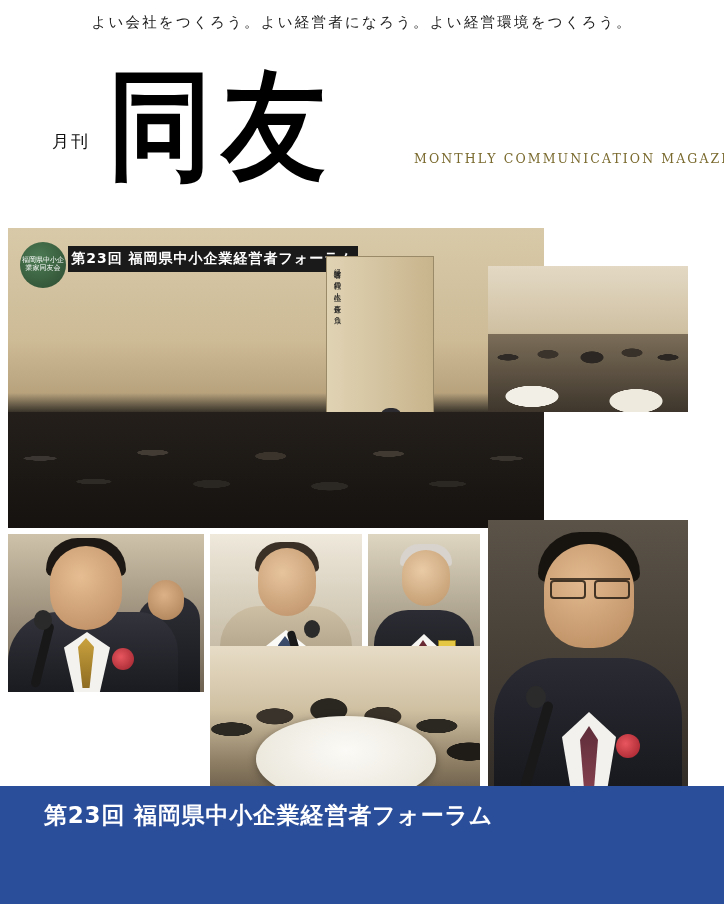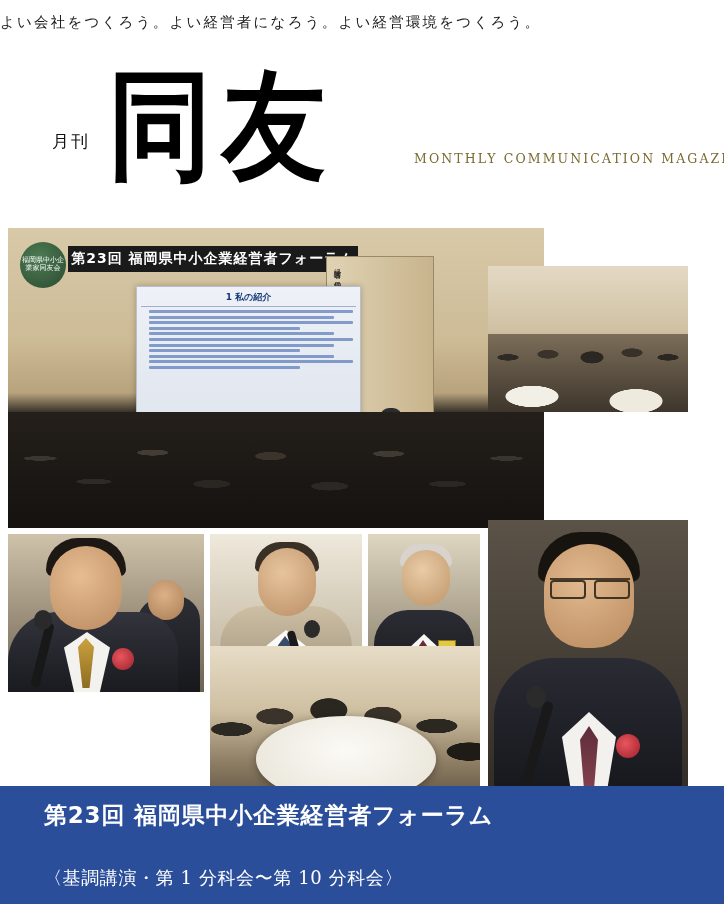--- a/index.html
+++ b/index.html
@@ -10,20 +10,21 @@
     width: 724px;
     height: 904px;
     background: #ffffff;
     font-family: "Liberation Serif", serif;
     overflow: hidden;
     position: relative;
   }
 
   
   .tagline {
+    text-align: center;
     font-family: "DejaVu Serif", serif;
     font-size: 14.5px;
     letter-spacing: 2.2px;
     color: #1a1a1a;
     padding-top: 13px;
     white-space: nowrap;
   }
 
   
   .masthead {
@@ -410,34 +411,20 @@
 
 <div class="collage">
 
   <div class="ph ph-main">
     <div class="hall-bg"></div>
     <div class="hall-logo">福岡県中小企業家同友会</div>
     <div class="hall-banner">第23回 福岡県中小企業経営者フォーラム</div>
     <div class="hall-sidepanel">
       <div class="v">経営者は社員の人生に責任を負う</div>
     </div>
-    <div class="hall-screen">
-      <div class="hall-screen-title">1 私の紹介</div>
-      <div class="hall-line l"></div>
-      <div class="hall-line m"></div>
-      <div class="hall-line l"></div>
-      <div class="hall-line s"></div>
-      <div class="hall-line m"></div>
-      <div class="hall-line l"></div>
-      <div class="hall-line m"></div>
-      <div class="hall-line s"></div>
-      <div class="hall-line m"></div>
-      <div class="hall-line l"></div>
-      <div class="hall-line s"></div>
-    </div>
     <div class="hall-podium"></div>
     <div class="hall-speaker"></div>
     <div class="hall-flowers"></div>
     <div class="crowd"></div>
   </div>
 
   <div class="ph ph-r1">
     <div class="room-bg"></div>
     <div class="room-tables"></div>
   </div>
@@ -499,14 +486,13 @@
   <div class="ph ph-b4">
     <div class="bq-bg"></div>
     <div class="bq-people"></div>
     <div class="bq-table"></div>
   </div>
 
 </div>
 
 <div class="band">
   <div class="band-l1">第23回 福岡県中小企業経営者フォーラム</div>
-  <div class="band-l3">〈基調講演・第 1 分科会〜第 10 分科会〉</div>
 </div>
 
 </body></html>

